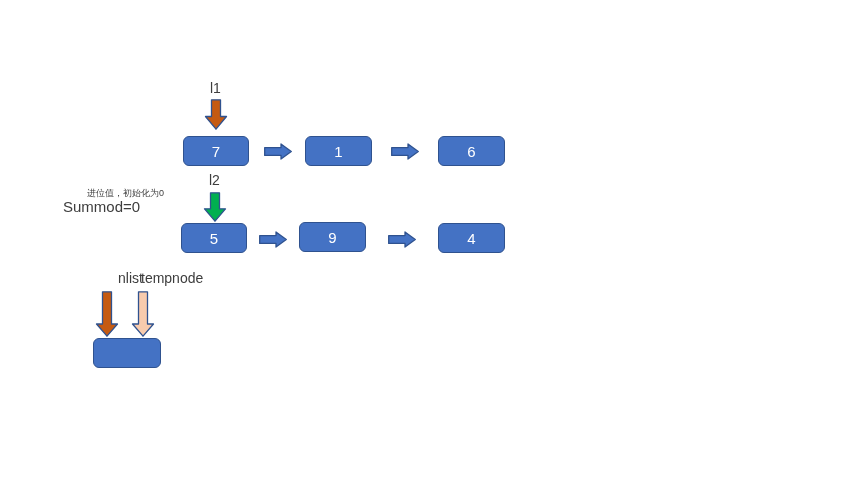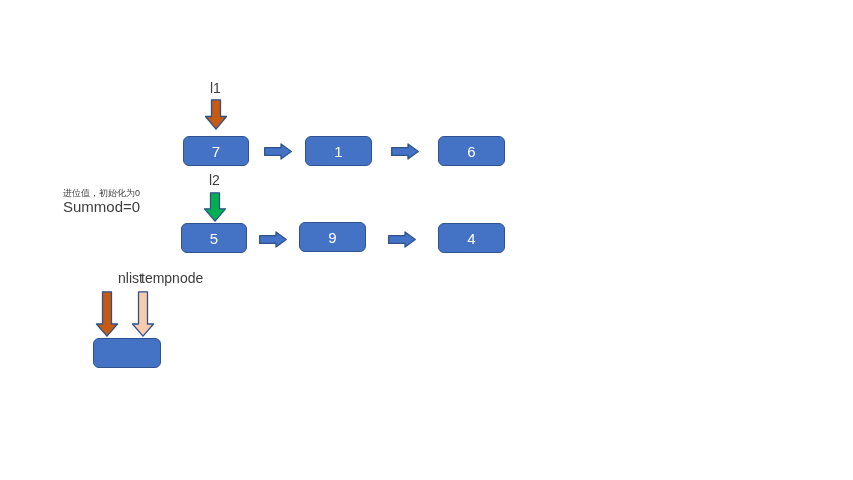--- a/index.html
+++ b/index.html
@@ -30,21 +30,21 @@
     line-height: 1;
   }
   .lbl {
     position: absolute;
     color: var(--label-text, #3d3d3d);
     font-size: 14px;
     line-height: 1.15;
     white-space: nowrap;
   }
   .lbl-title { font-size: 15px; margin-top: 28px; }
-  .lbl-note  { font-size: 9px; }
+  .lbl-note  { font-size: 9px; margin-left: 24px; }
   svg.shape { position: absolute; overflow: visible; display: block; }
   svg.shape polygon {
     stroke: var(--node-border, #2F528F);
     stroke-width: 1.3;
     stroke-linejoin: round;
   }
   .fill-blue   { fill: var(--connector-fill, #4472C4); }
   .fill-orange { fill: var(--pointer-orange, #C55A11); }
   .fill-green  { fill: var(--pointer-green, #00B050); }
   .fill-peach  { fill: var(--pointer-peach, #F8CBAD); }

